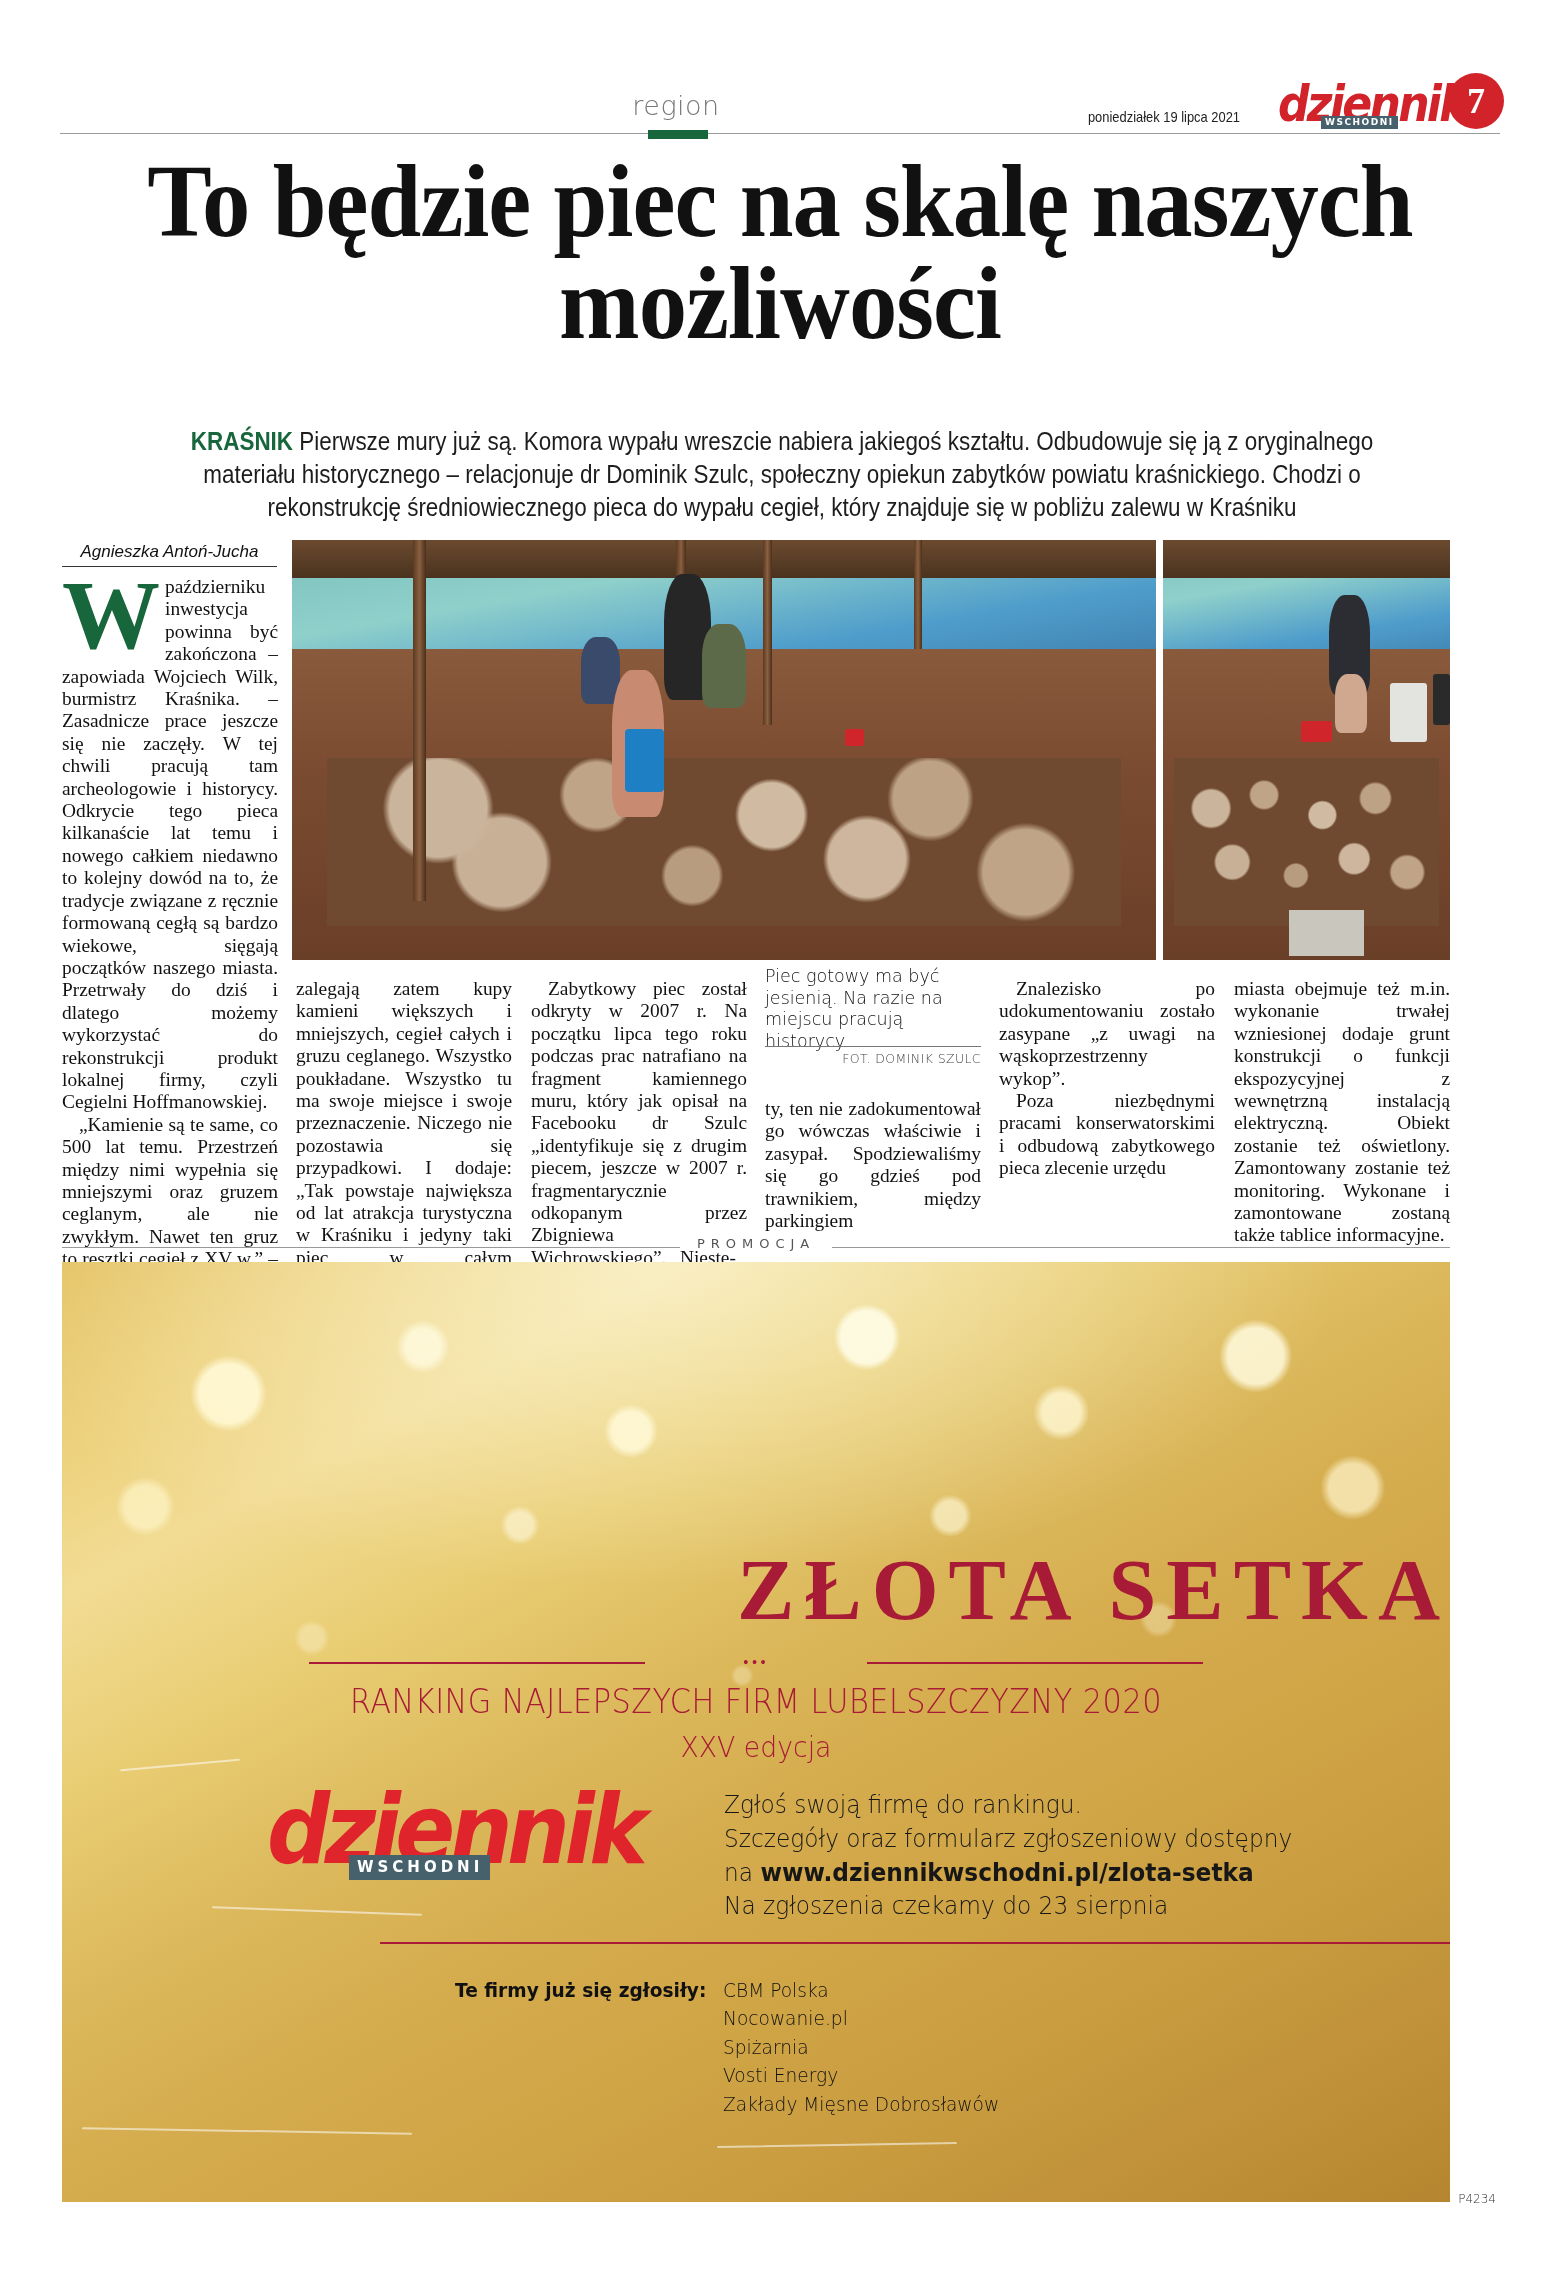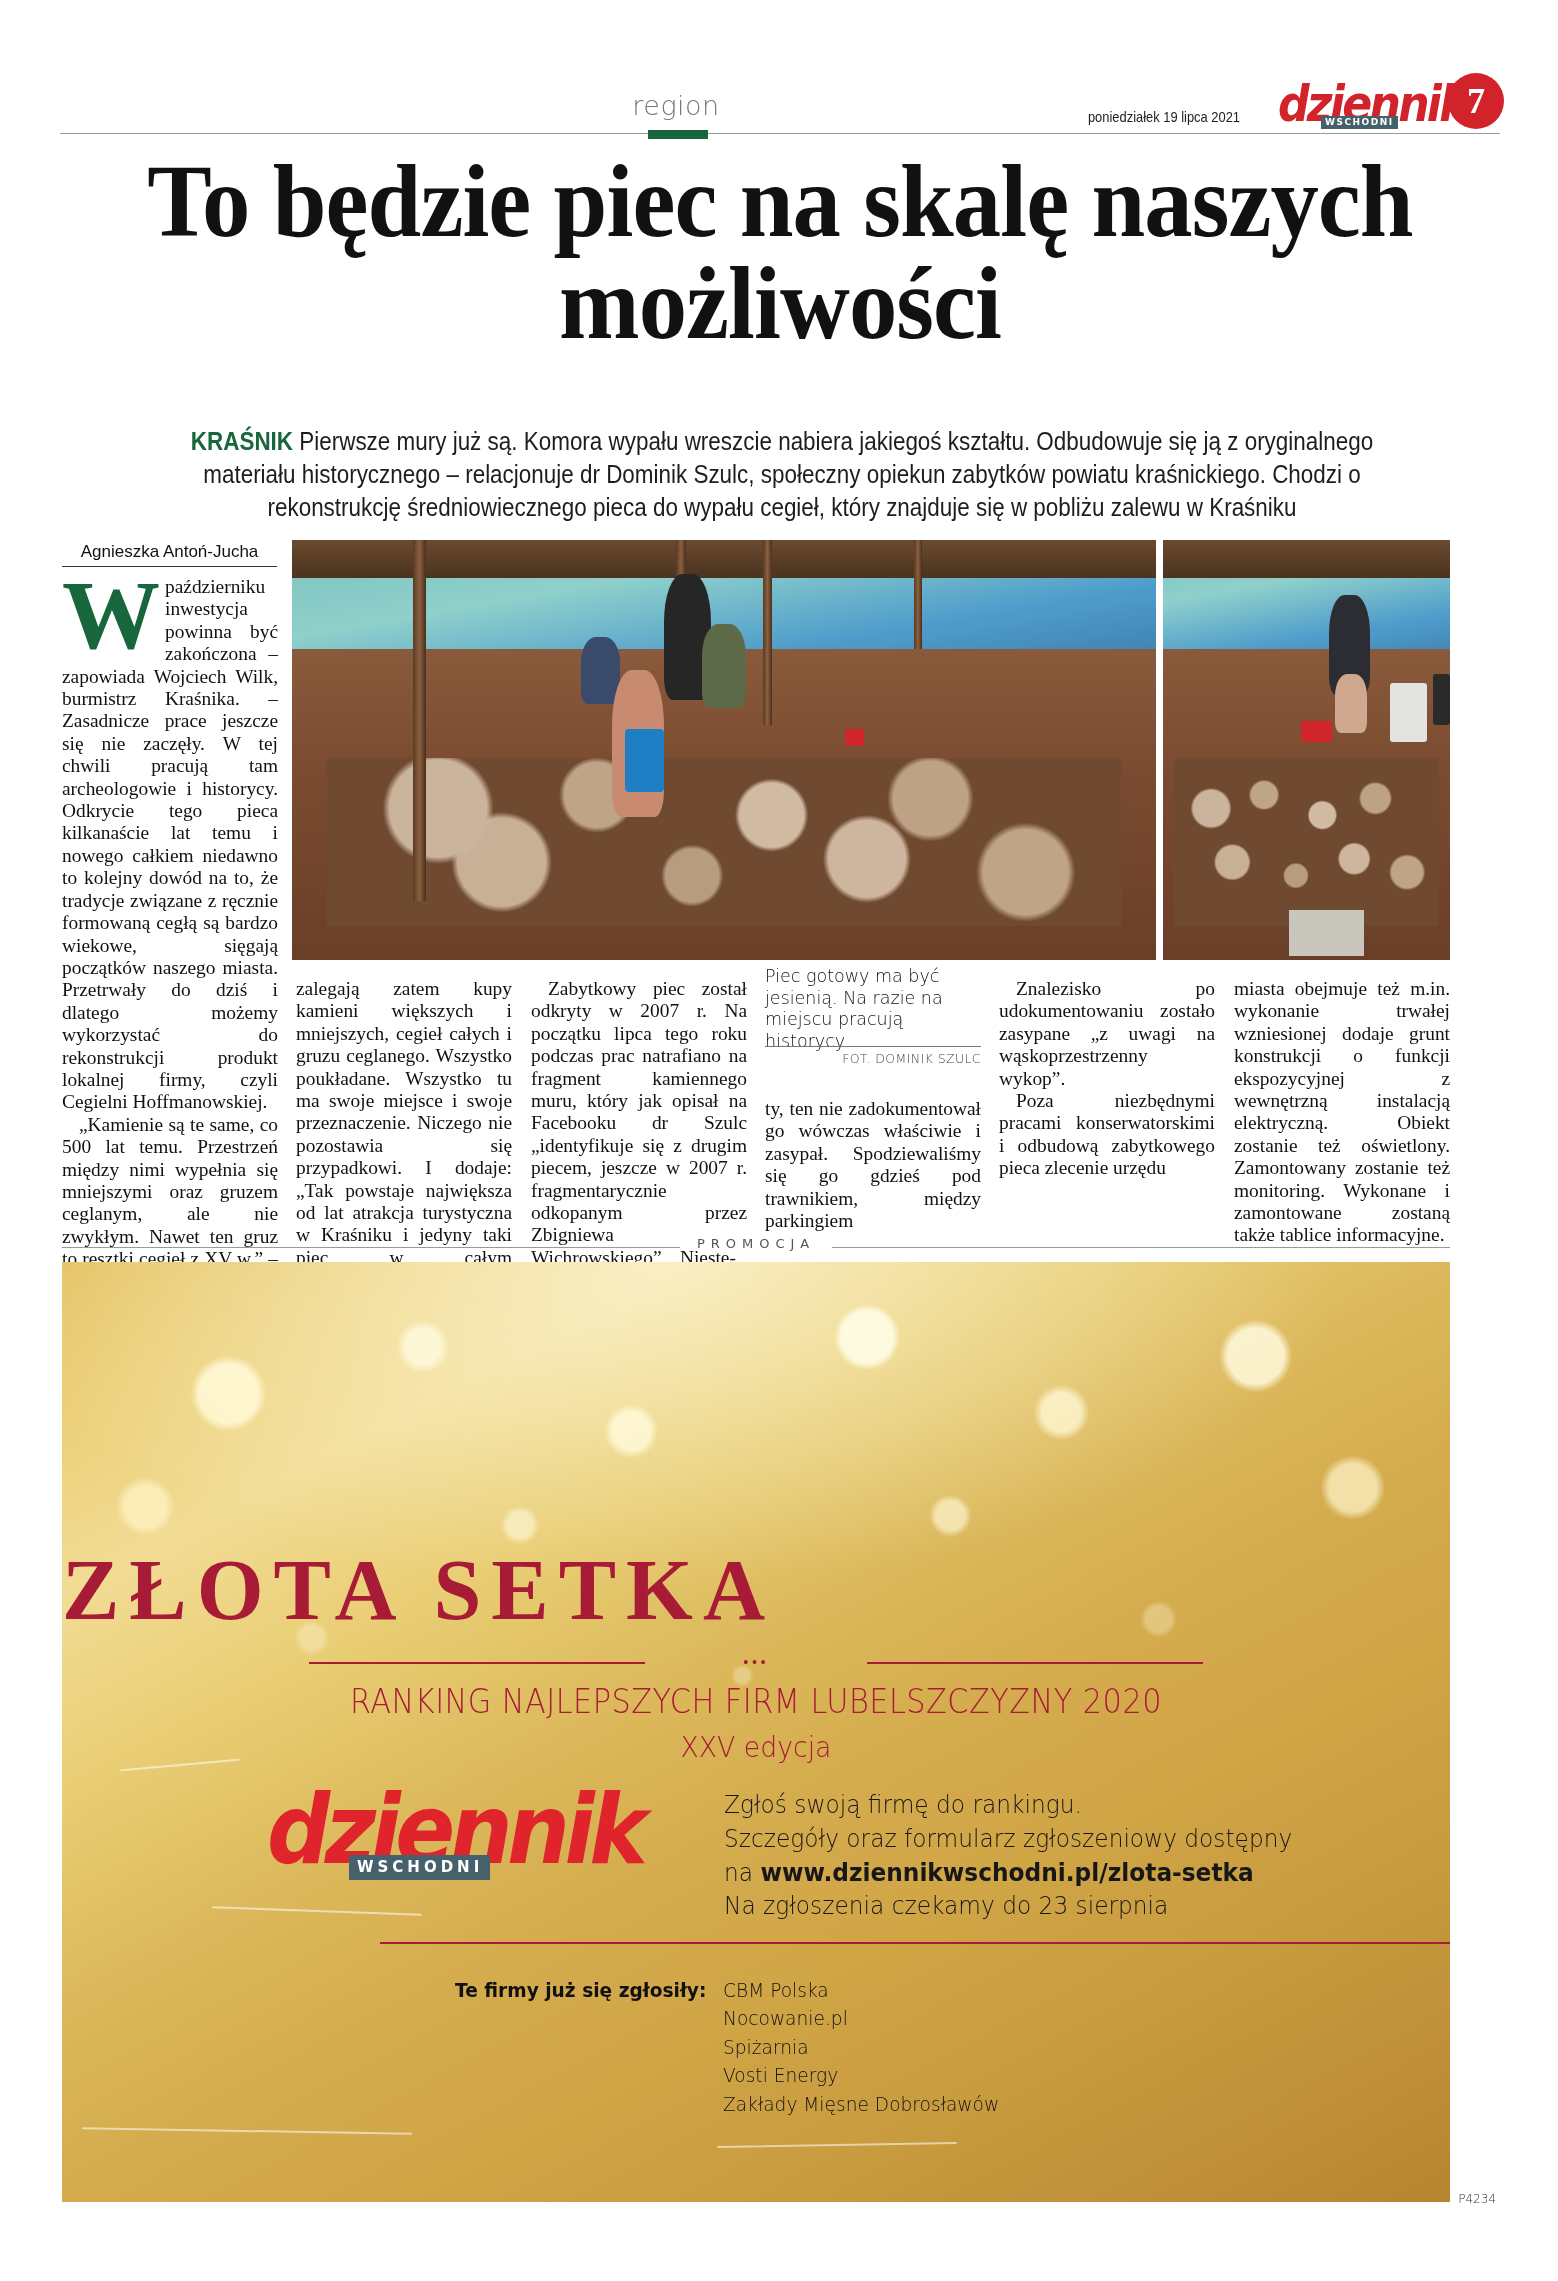--- a/index.html
+++ b/index.html
@@ -95,20 +95,21 @@
 
   
   .byline {
     position: absolute; left: 62px; top: 542px; width: 215px;
     text-align: center;
     font-family: "Liberation Sans", sans-serif;
     font-size: 17px;
     color: #111;
     padding-bottom: 4px;
     border-bottom: 1.5px solid #333;
+    font-style: italic;
   }
 
   
   .col {
     position: absolute;
     font-family: "Liberation Serif", serif;
     font-size: 19.4px;
     line-height: 1.155;
     text-align: justify;
     color: #111;
@@ -221,21 +222,21 @@
     position:absolute; left:0; top:0; width:100%; height:48%;
     background: radial-gradient(ellipse 70% 100% at 42% 0%, rgba(255,255,235,0.55), rgba(255,255,235,0) 72%);
   }
   .ad-streak {
     position:absolute; background: rgba(255,255,255,0.55);
     height: 2px; border-radius: 2px;
   }
 
   .ad-title {
     position: absolute; left: 0; right: 0; top: 285px;
-    text-align: left;
+    text-align: right;
     font-family: "Liberation Serif", serif;
     font-weight: 700;
     font-size: 86px;
     letter-spacing: 10px;
     color: #a81b36;
     line-height: 1;
   }
   .ad-rule-wrap {
     position: absolute; left: 0; right: 0; top: 395px; height: 12px;
   }

